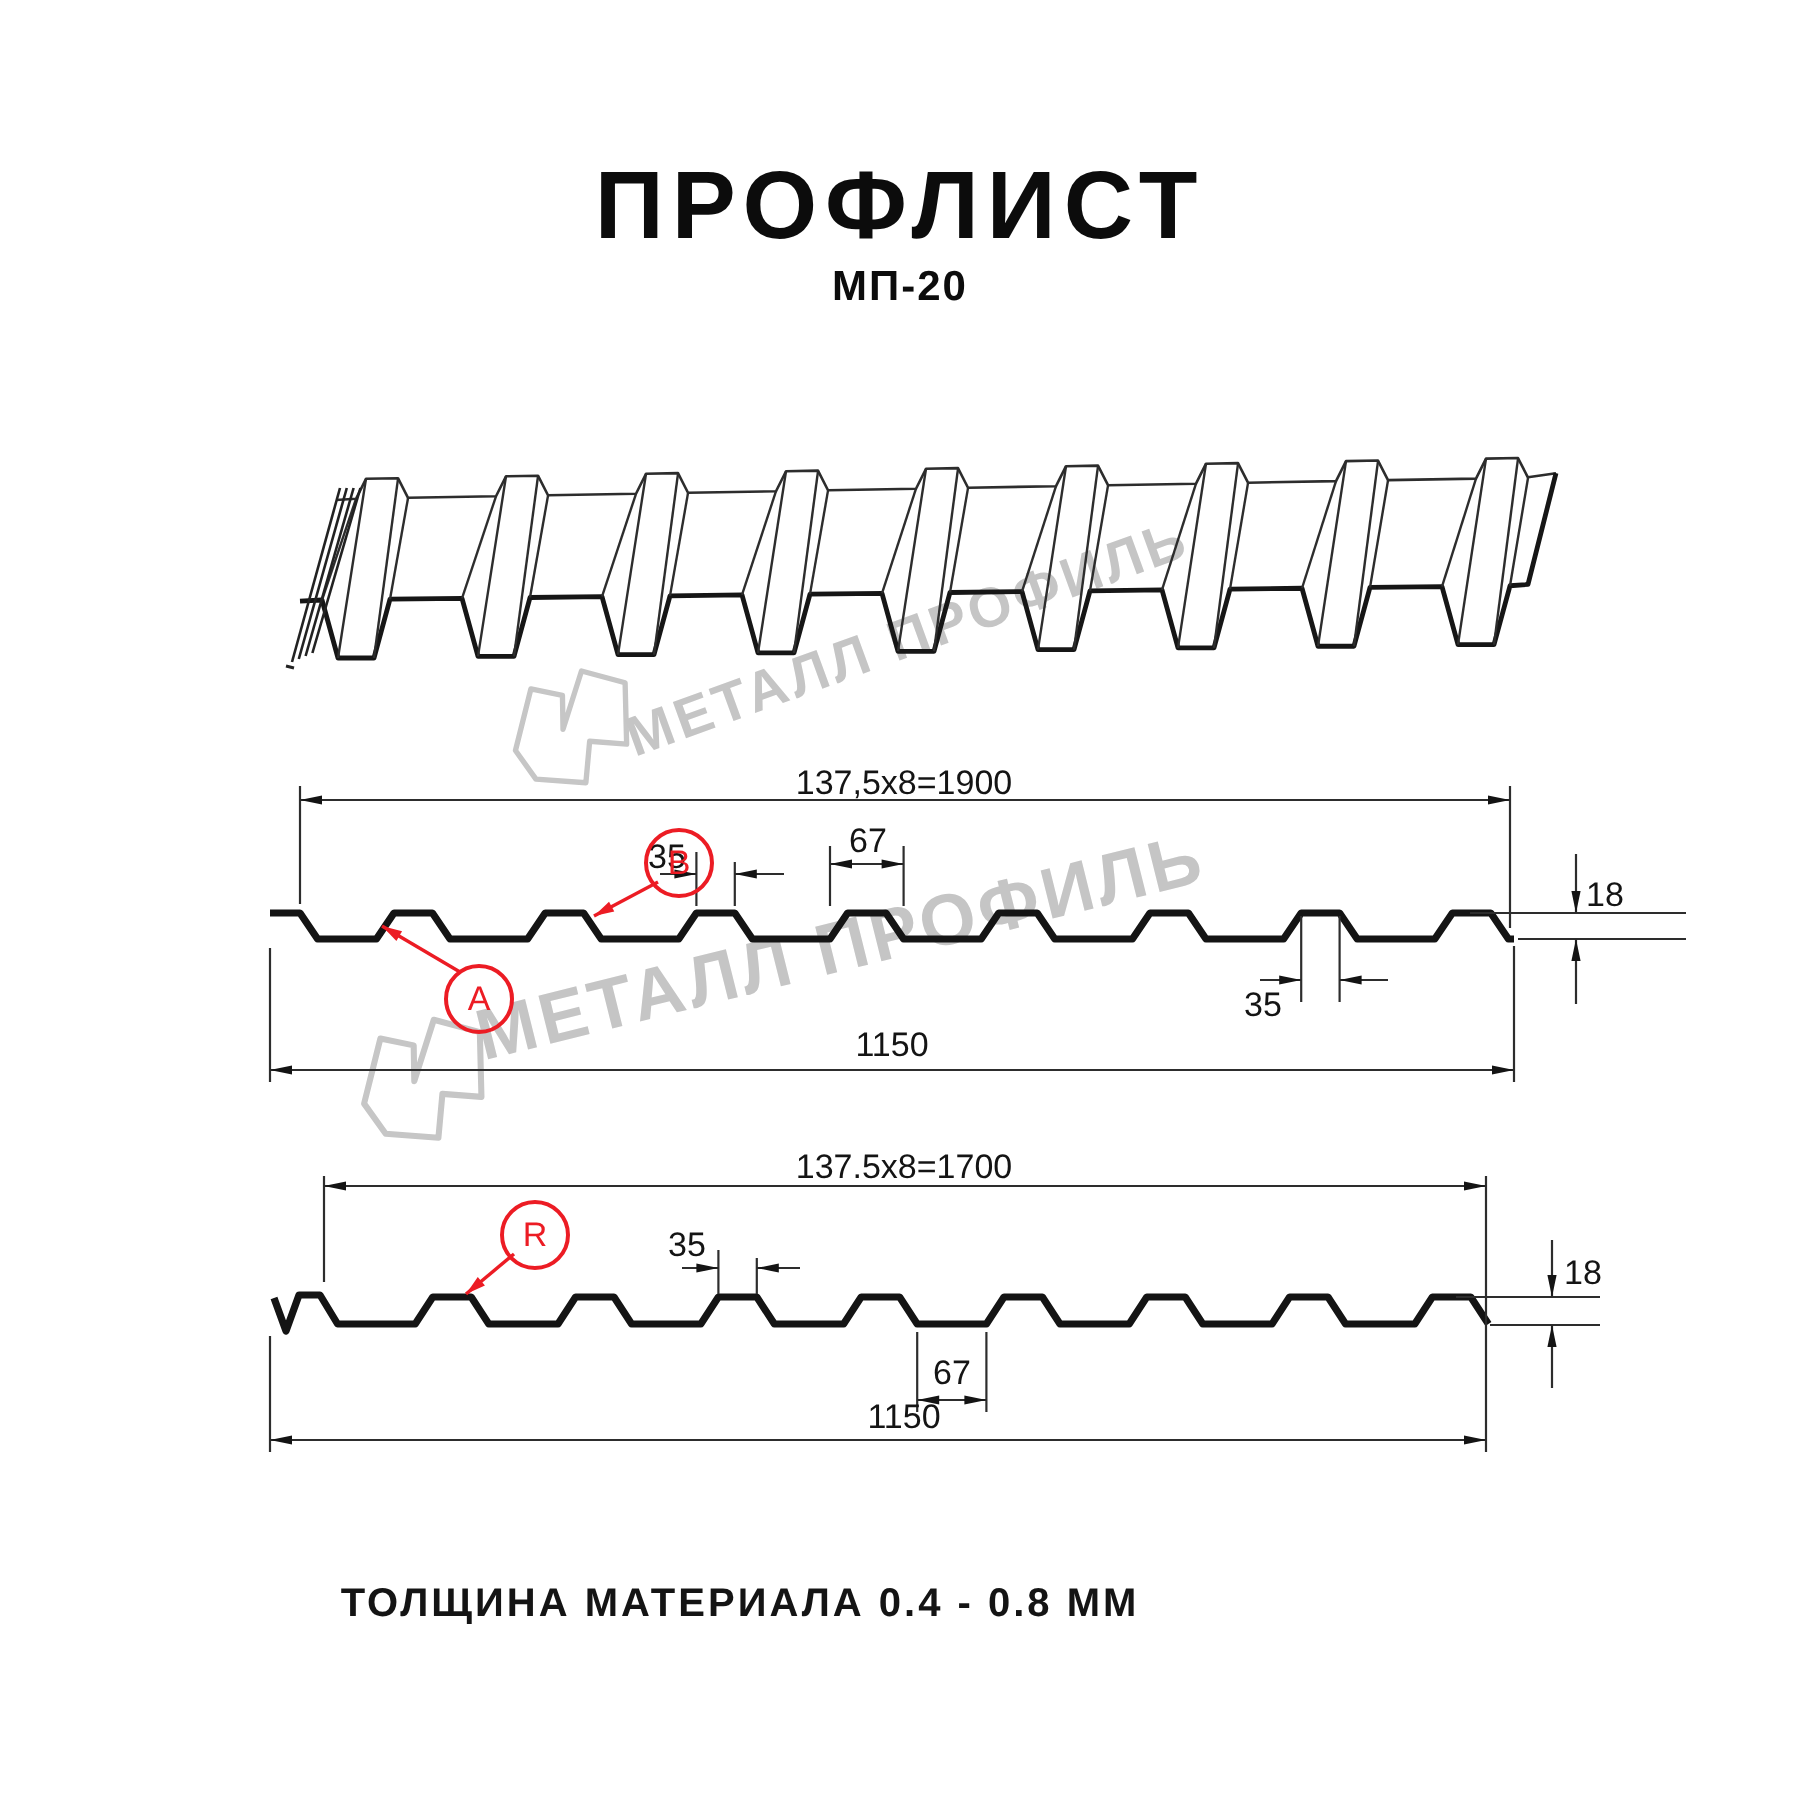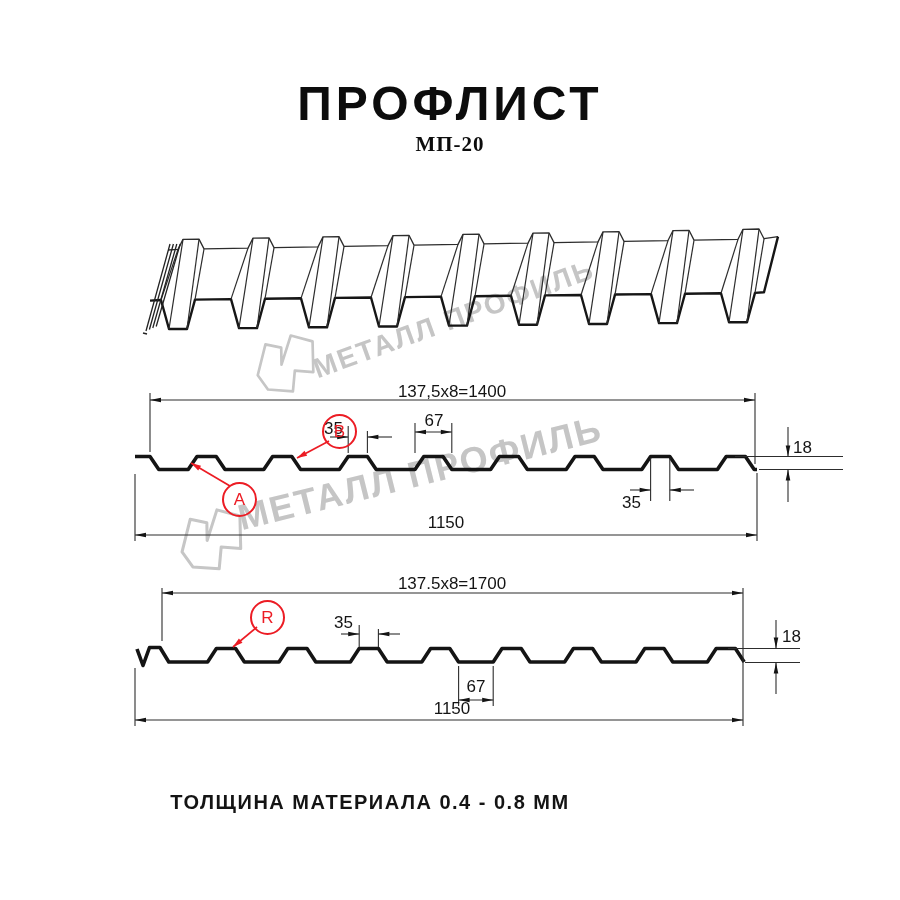--- a/index.html
+++ b/index.html
@@ -1,21 +1,21 @@
 <!DOCTYPE html>
 <html><head>
 <meta charset="utf-8">
 <style>
   html,body{margin:0;padding:0;background:#fff;}
   .stage{position:relative;width:900px;height:900px;background:#ffffff;overflow:hidden;
          font-family:"Liberation Sans",sans-serif;color:#141414;}
   .title{position:absolute;top:76px;left:0;width:900px;text-align:center;
          font-size:48px;font-weight:bold;letter-spacing:4px;color:#0c0c0c;}
   .subtitle{position:absolute;top:132px;left:0;width:900px;text-align:center;
-         font-size:21px;font-weight:bold;letter-spacing:1px;color:#0c0c0c;font-family:Liberation Serif, serif;}
+         font-size:21px;font-weight:bold;letter-spacing:1px;color:#0c0c0c;}
   .footer-note{position:absolute;top:791px;left:0;width:740px;text-align:center;
          font-size:20px;font-weight:bold;letter-spacing:1.5px;color:#141414;}
   .dim{position:absolute;font-size:17px;color:#141414;white-space:nowrap;line-height:1;}
   .ctr{transform:translateX(-50%);}
   .callout{position:absolute;width:31px;height:31px;border:2.5px solid #ec1c24;border-radius:50%;
          display:flex;align-items:center;justify-content:center;font-size:17px;color:#ec1c24;
          background:transparent;line-height:1;}
   .wm-text{position:absolute;font-weight:bold;color:#c5c5c5;white-space:nowrap;
          transform-origin:0 100%;line-height:1.2;letter-spacing:2px;}
   .wm-logo{position:absolute;}
@@ -145,21 +145,21 @@
       <path d="M135 720L743 720" fill="none" stroke="#2d2d2d" stroke-width="1.1" stroke-linejoin="round" stroke-linecap="butt"></path>
       <path d="M135 720L146 722.3L146 717.7Z" fill="#141414"></path>
       <path d="M743 720L732 717.7L732 722.3Z" fill="#141414"></path>
       <path d="M257 627L233 647" fill="none" stroke="#ec1c24" stroke-width="1.7" stroke-linejoin="round" stroke-linecap="butt"></path>
       <path d="M233 647L242.4747291150343 642.7491755862279L238.8896964769132 638.4471364204826Z" fill="#ec1c24"></path>
     </svg>
 
   <div class="title">ПРОФЛИСТ</div>
   <div class="subtitle">МП-20</div>
 
-  <div class="dim ctr" style="left:452px;top:383px;">137,5x8=1400</div>
+  <div class="dim ctr" style="left:452px;top:383px;">137,5x8=1900</div>
   <div class="dim" style="left:324px;top:420px;">35</div>
   <div class="dim ctr" style="left:434px;top:412px;">67</div>
   <div class="dim" style="left:793px;top:439px;">18</div>
   <div class="dim" style="left:622px;top:494px;">35</div>
   <div class="dim ctr" style="left:446px;top:514px;">1150</div>
   <div class="callout" style="left: 222px; top: 482px; border-color: rgb(236, 28, 36); color: rgb(236, 28, 36);">
     <span>A</span>
   </div>
   <div class="callout" style="left: 322px; top: 414px; border-color: rgb(236, 28, 36); color: rgb(236, 28, 36);">
     <span>B</span>

